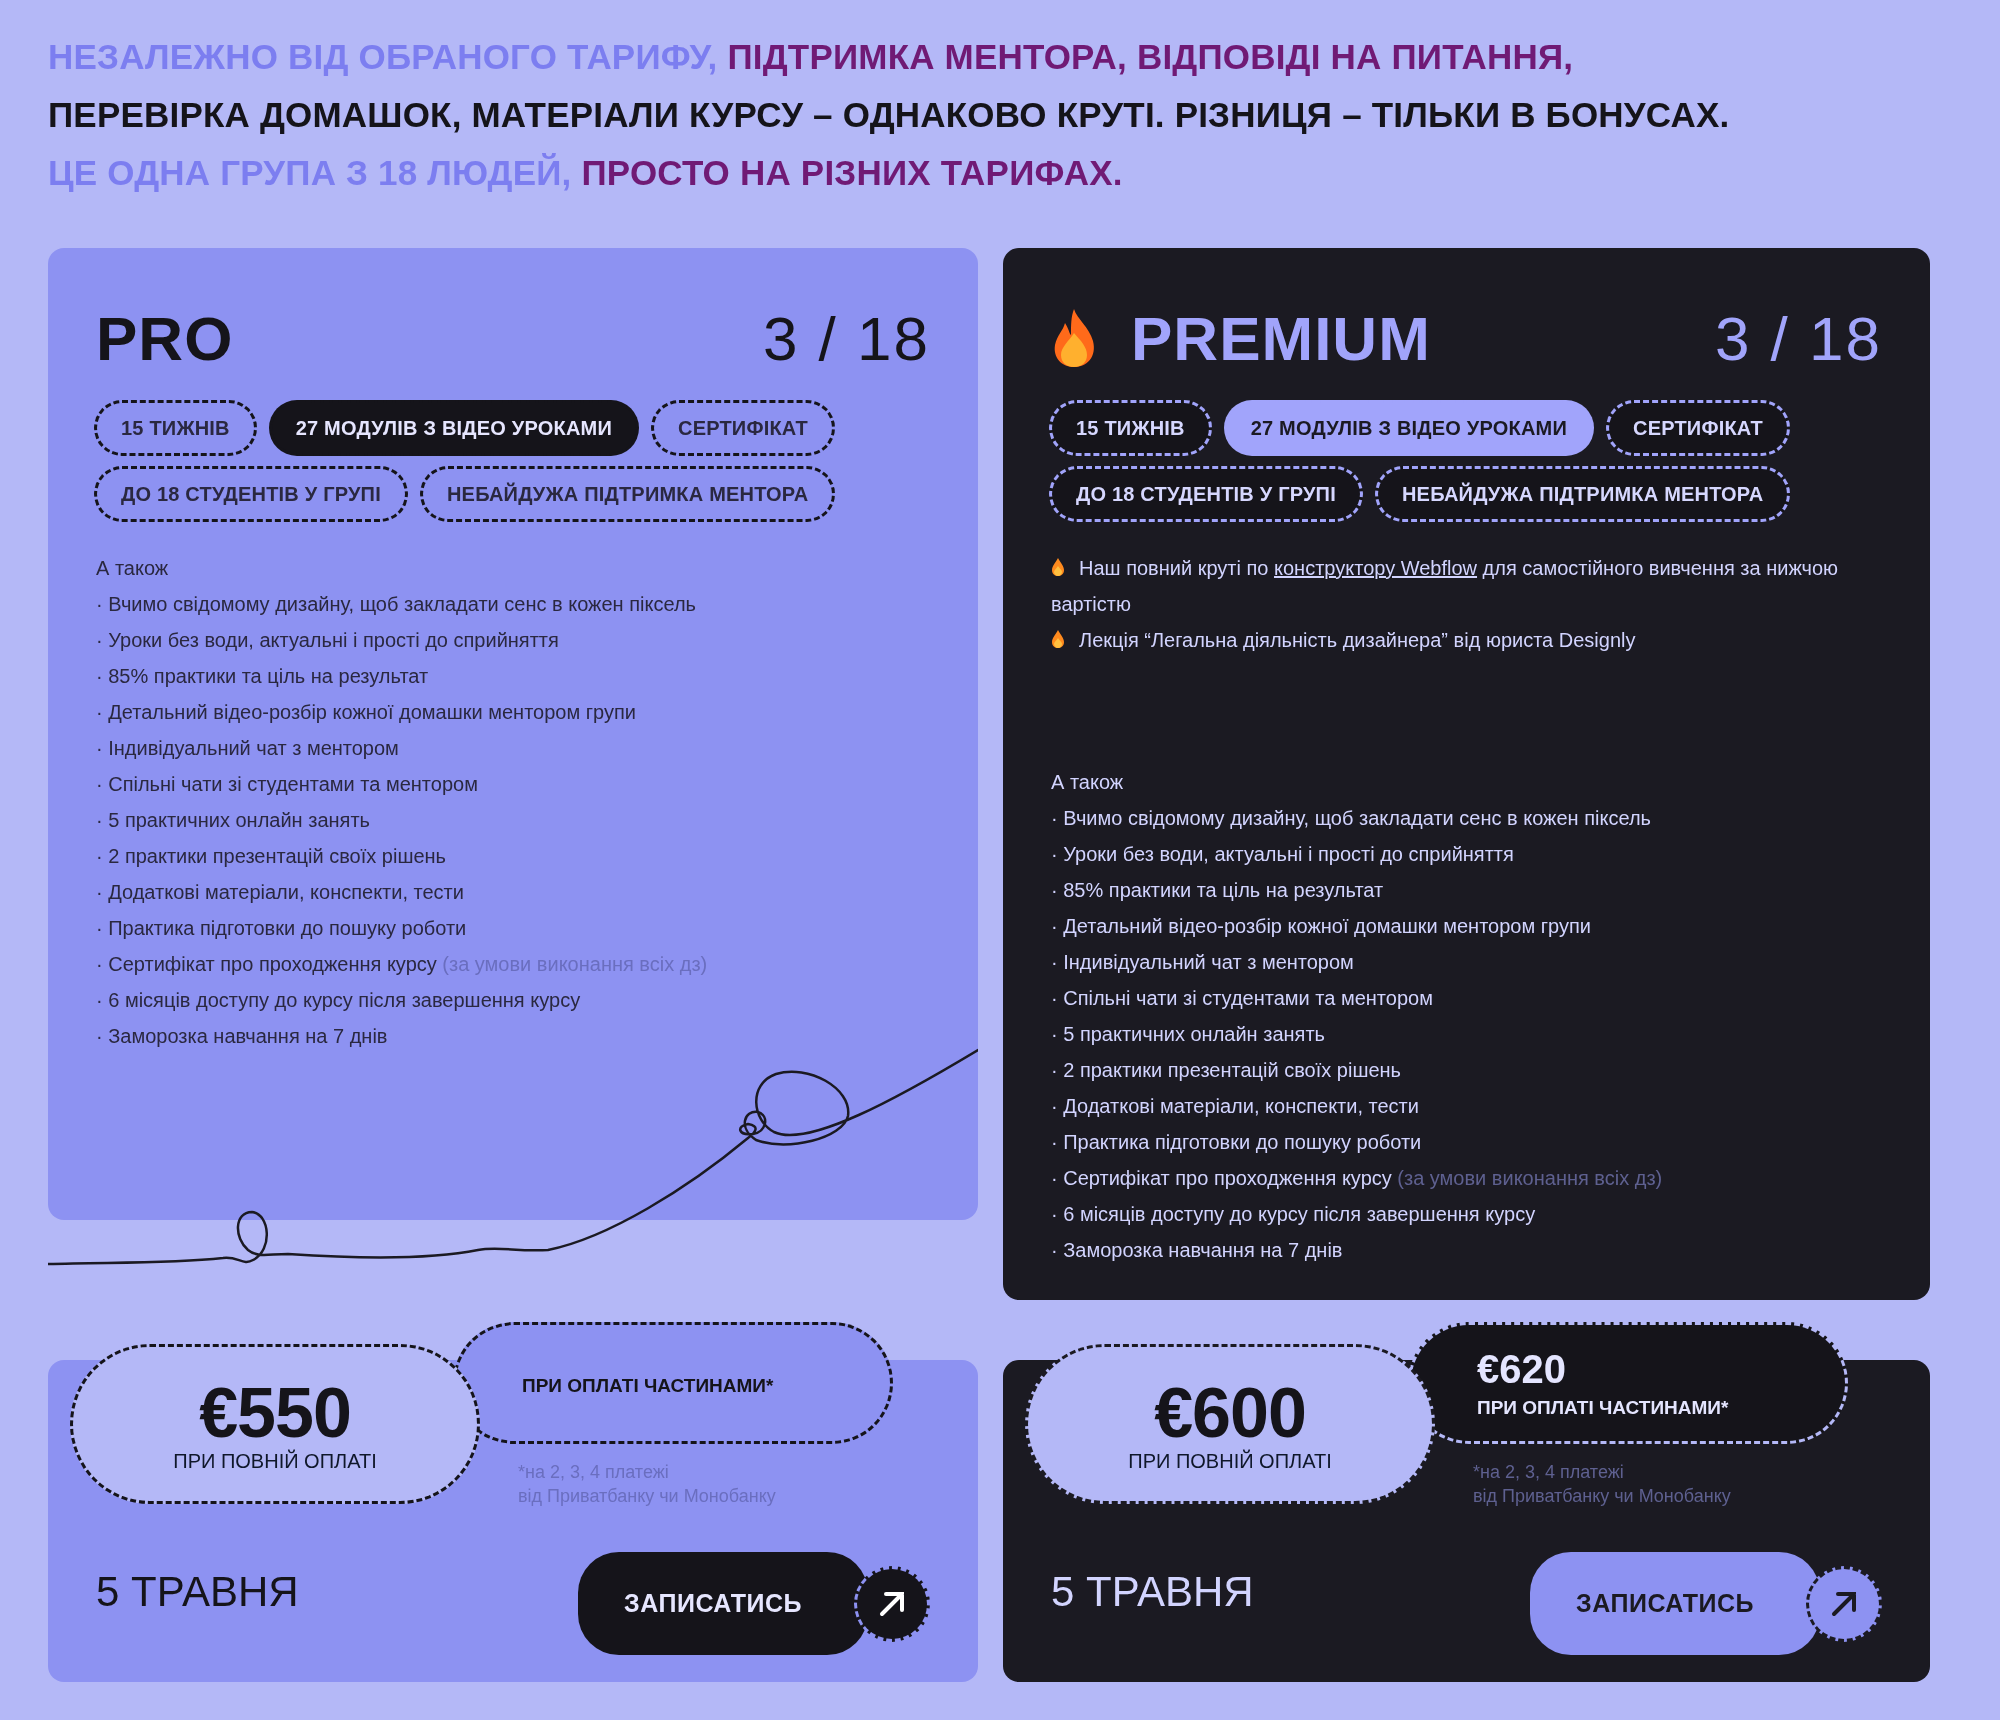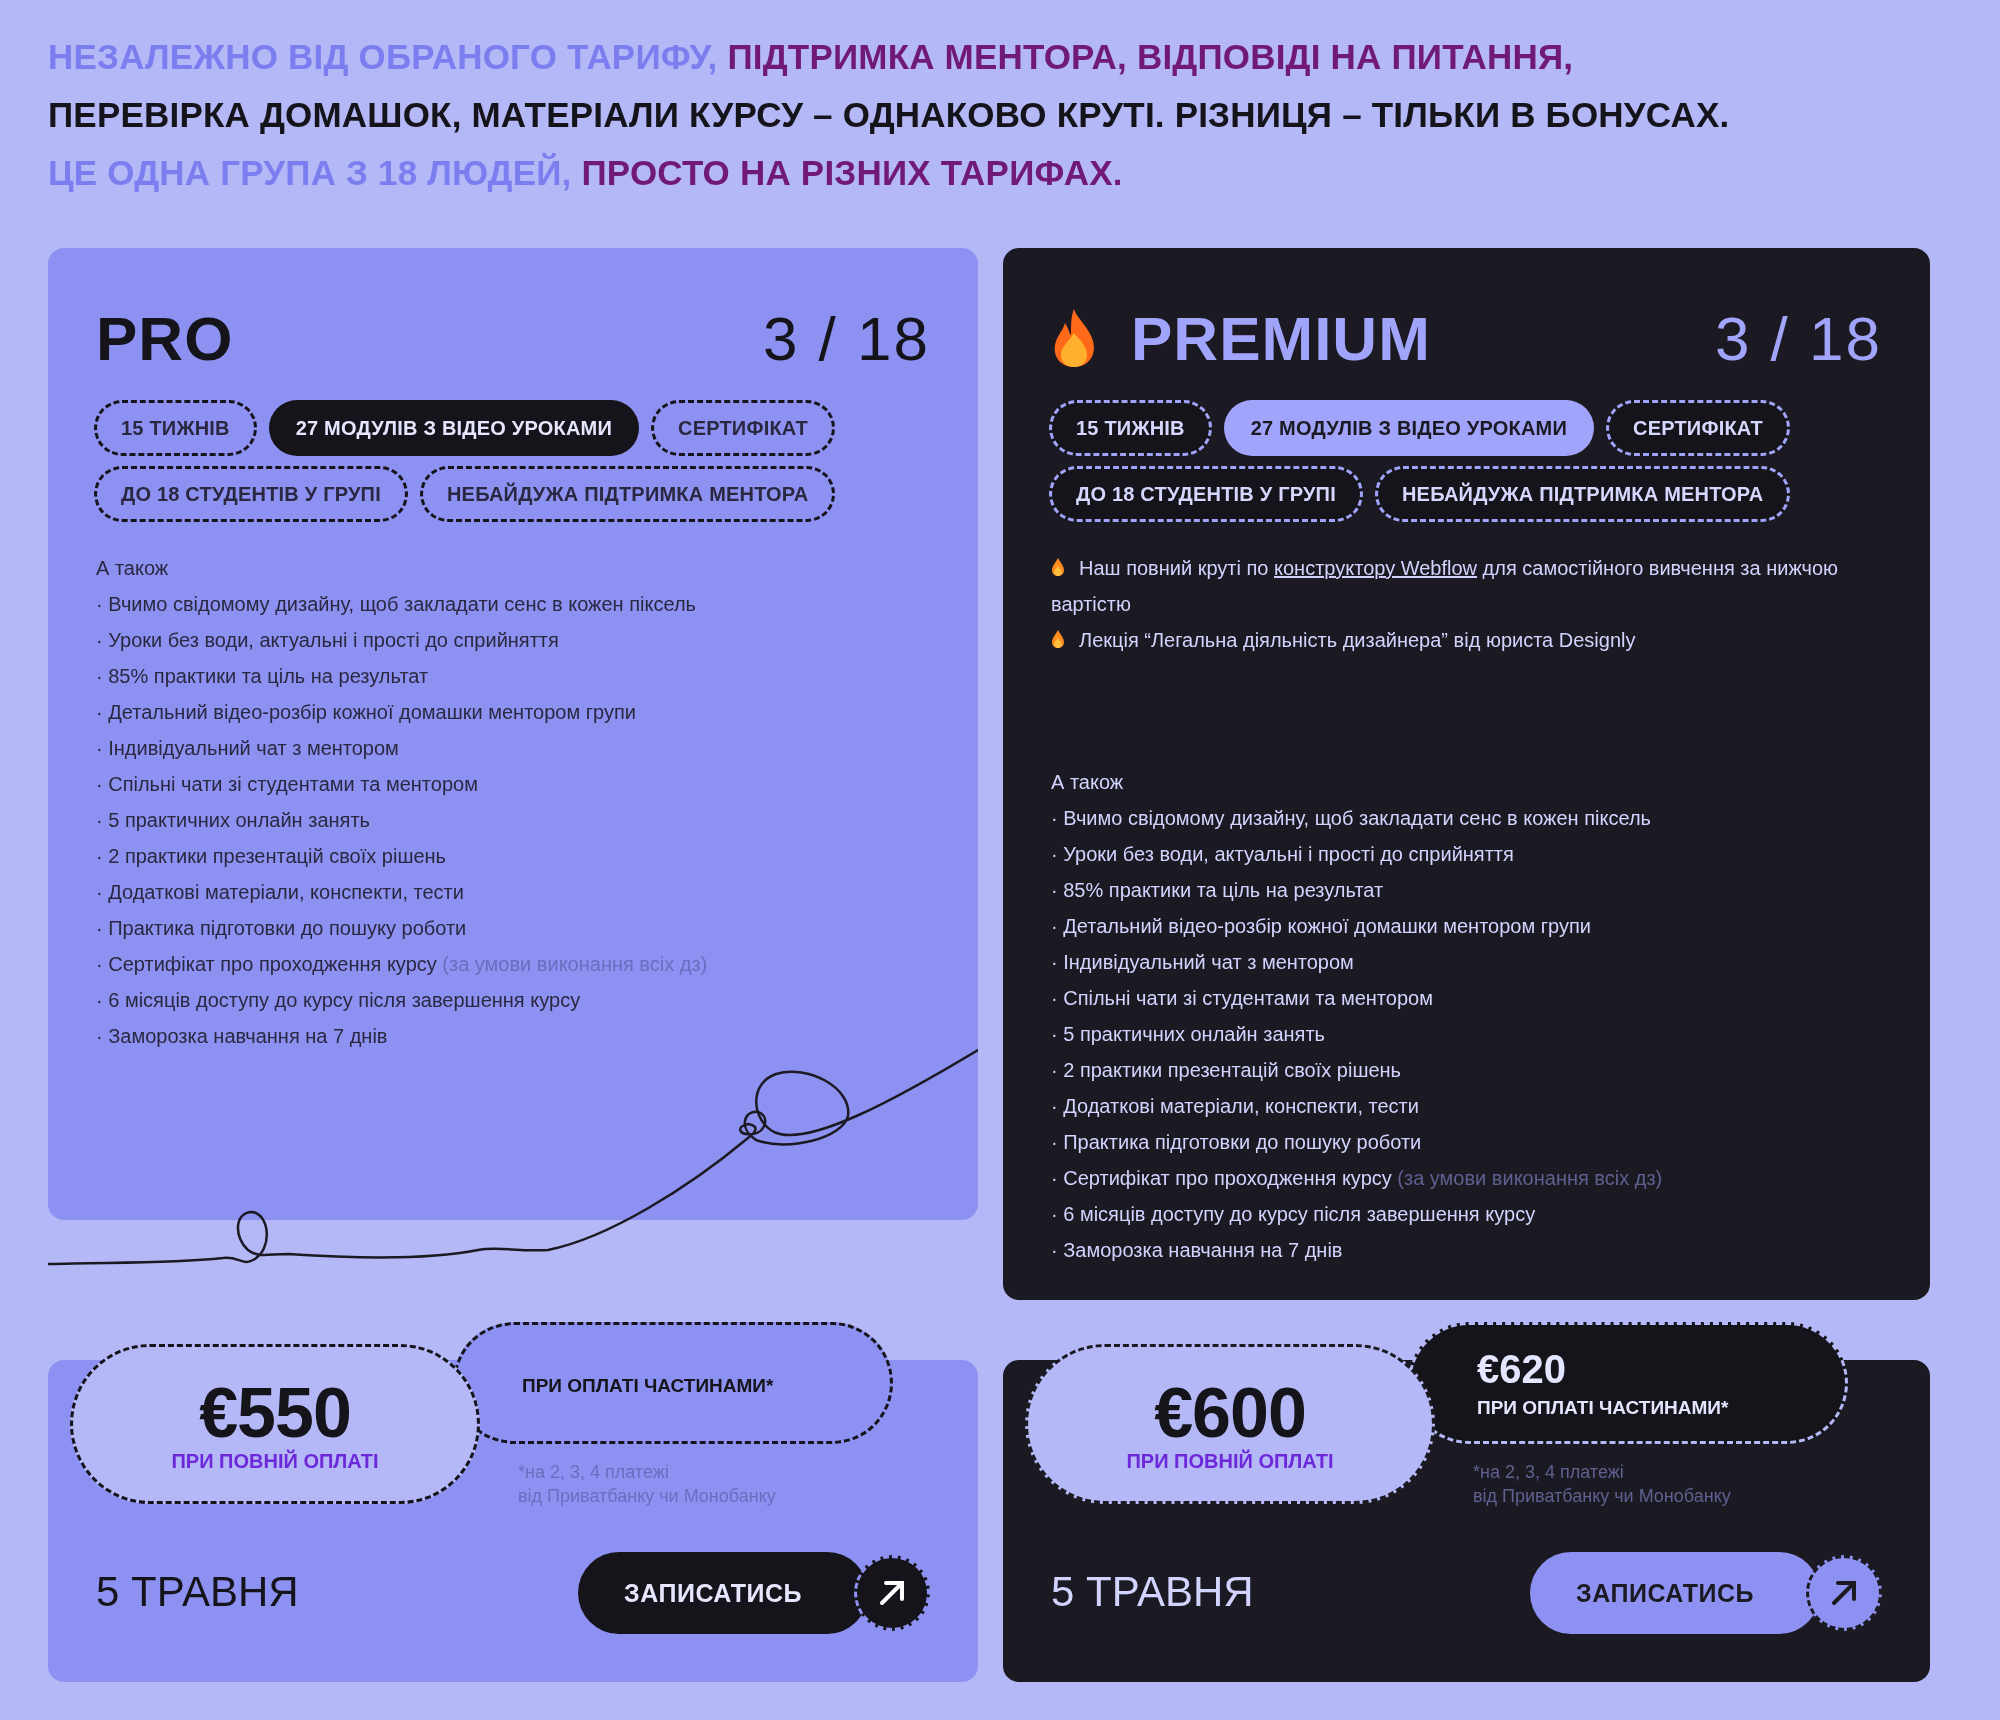--- a/index.html
+++ b/index.html
@@ -68,37 +68,37 @@
     display: flex; flex-direction: column; justify-content: center;
   }
   .bubble.full { left: 22px; top: -16px; width: 410px; height: 160px; align-items: center; }
   .pro .bubble.full { background: #b4b8f7; }
   .premium .bubble.full { background: #b4b8f7; border-color: #1b1a22; }
   .bubble.parts { left: 405px; top: -38px; width: 440px; height: 122px; padding-left: 66px; }
   .pro .bubble.parts { background: #8d92f2; }
   .premium .bubble.parts { background: #15141a; border-color: #b4b8f7; }
 
   .price-big { font-size: 70px; font-weight: 700; letter-spacing: -1px; line-height: 74px; color: #15141a; }
-  .price-big-label { font-size: 20px; font-weight: 700; color: #6d28d9; text-transform: uppercase; }
+  .price-big-label { font-size: 20px; font-weight: 400; color: #0f172a; text-transform: uppercase; }
   .price-mid { font-size: 40px; font-weight: 700; line-height: 44px; }
   .price-mid-label { font-size: 19px; font-weight: 700; text-transform: uppercase; margin-top: 6px; }
   .pro .price-mid, .pro .price-mid-label { color: #15141a; }
   .premium .price-mid, .premium .price-mid-label { color: #e4e5ff; }
 
   .footnote { position: absolute; left: 470px; top: 100px; font-size: 18px; line-height: 24px; }
   .pro .footnote { color: #6a6ebf; }
   .premium .footnote { color: #5e6090; }
 
   .start-date { position: absolute; left: 48px; top: 208px; font-size: 42px; font-weight: 400; text-transform: uppercase; }
   .pro .start-date { color: #15141a; }
   .premium .start-date { color: #d2d4ff; }
 
   .enroll { position: absolute; right: 48px; top: 192px; display: flex; align-items: center; }
   .enroll-btn {
-    height: 82px; width: 290px; border-radius: 41px; border: none;
+    height: 103px; width: 290px; border-radius: 41px; border: none;
     font-family: "Liberation Sans", "DejaVu Sans", sans-serif;
     font-size: 25px; font-weight: 700; text-transform: uppercase; letter-spacing: 0.5px;
     cursor: pointer; padding-right: 20px;
   }
   .enroll-arrow {
     width: 76px; height: 76px; border-radius: 50%; margin-left: -14px;
     border: 3px dashed; display: flex; align-items: center; justify-content: center;
   }
   .pro .enroll-btn { background: #15141a; color: #e6e6ff; }
   .pro .enroll-arrow { background: #15141a; border-color: #8d92f2; color: #ffffff; }

